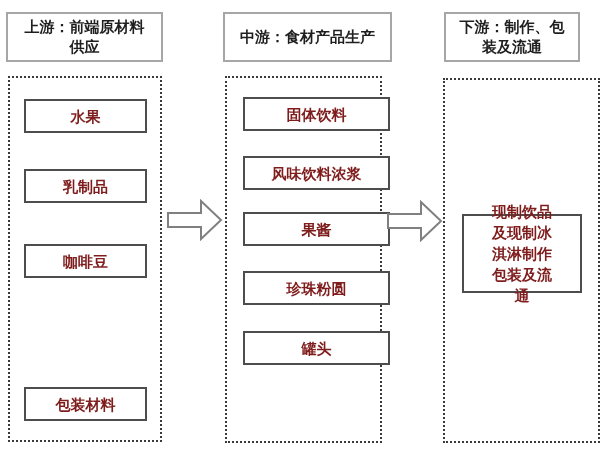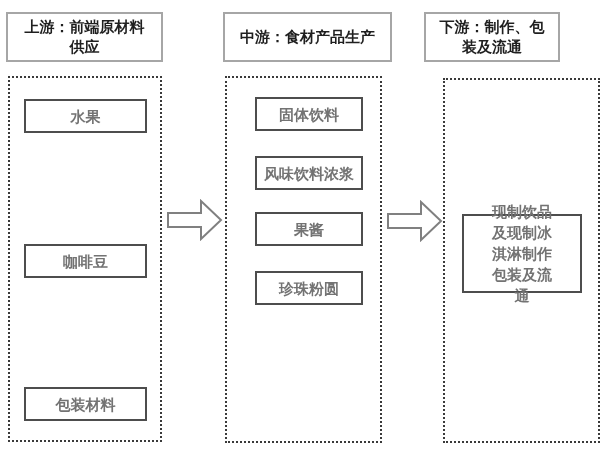--- a/index.html
+++ b/index.html
@@ -42,45 +42,45 @@
     box-sizing: border-box;
     border: 2px solid #4d4d4d;
     background: #ffffff;
     display: flex;
     align-items: center;
     justify-content: center;
     text-align: center;
     font-weight: bold;
     font-size: 15px;
     line-height: 1.4;
-    color: #737373;
+    color: #7f1d1d;
   }
   .ibox.tall {
     padding: 0 28px;
   }
   .arrow {
     position: absolute;
   }
   
   .hdr-1 { left: 6px;   top: 12px; width: 157px; height: 50px; }
   .hdr-2 { left: 223px; top: 12px; width: 169px; height: 50px; }
-  .hdr-3 { left: 424px; top: 12px; width: 136px; height: 50px; }
+  .hdr-3 { left: 444px; top: 12px; width: 136px; height: 50px; }
   
   .grp-1 { left: 8px;   top: 76px; width: 154px; height: 366px; }
   .grp-2 { left: 225px; top: 76px; width: 157px; height: 367px; }
   .grp-3 { left: 443px; top: 78px; width: 157px; height: 365px; }
   
   .c1 { left: 24px; width: 123px; height: 34px; }
   .c1-0 { top: 99px; }
   .c1-1 { top: 169px; }
   .c1-2 { top: 244px; }
   .c1-3 { top: 314px; }
   .c1-4 { top: 387px; }
   
-  .c2 { left: 255px; width: 108px; height: 34px; }
+  .c2 { left: 243px; width: 147px; height: 34px; }
   .c2-0 { top: 97px; }
   .c2-1 { top: 156px; }
   .c2-2 { top: 212px; }
   .c2-3 { top: 271px; }
   .c2-4 { top: 331px; }
   .c2-5 { top: 387px; }
   
   .c3-0 { left: 462px; top: 214px; width: 120px; height: 79px; }
   
   .arrow-1 { left: 167px; top: 199px; }
@@ -93,27 +93,29 @@
 
   <div class="hdr hdr-1">上游：前端原材料供应</div>
   <div class="hdr hdr-2">中游：食材产品生产</div>
   <div class="hdr hdr-3">下游：制作、包装及流通</div>
 
   <div class="group grp-1"></div>
   <div class="group grp-2"></div>
   <div class="group grp-3"></div>
 
   <div class="ibox c1 c1-0">水果</div>
+  <div class="ibox c1 c1-1">乳制品</div>
   <div class="ibox c1 c1-2">咖啡豆</div>
   <div class="ibox c1 c1-4">包装材料</div>
 
   <div class="ibox c2 c2-0">固体饮料</div>
   <div class="ibox c2 c2-1">风味饮料浓浆</div>
   <div class="ibox c2 c2-2">果酱</div>
   <div class="ibox c2 c2-3">珍珠粉圆</div>
+  <div class="ibox c2 c2-4">罐头</div>
 
   <div class="ibox tall c3-0">现制饮品及现制冰淇淋制作包装及流通</div>
 
   <svg class="arrow arrow-1" width="56" height="42" viewBox="0 0 56 42" aria-hidden="true">
     <path d="M1,14 L34,14 L34,2 L54,21 L34,40 L34,28 L1,28 Z" fill="#ffffff" stroke="#808080" stroke-width="2" stroke-linejoin="miter"></path>
   </svg>
   <svg class="arrow arrow-2" width="56" height="42" viewBox="0 0 56 42" aria-hidden="true">
     <path d="M1,14 L34,14 L34,2 L54,21 L34,40 L34,28 L1,28 Z" fill="#ffffff" stroke="#808080" stroke-width="2" stroke-linejoin="miter"></path>
   </svg>
 

